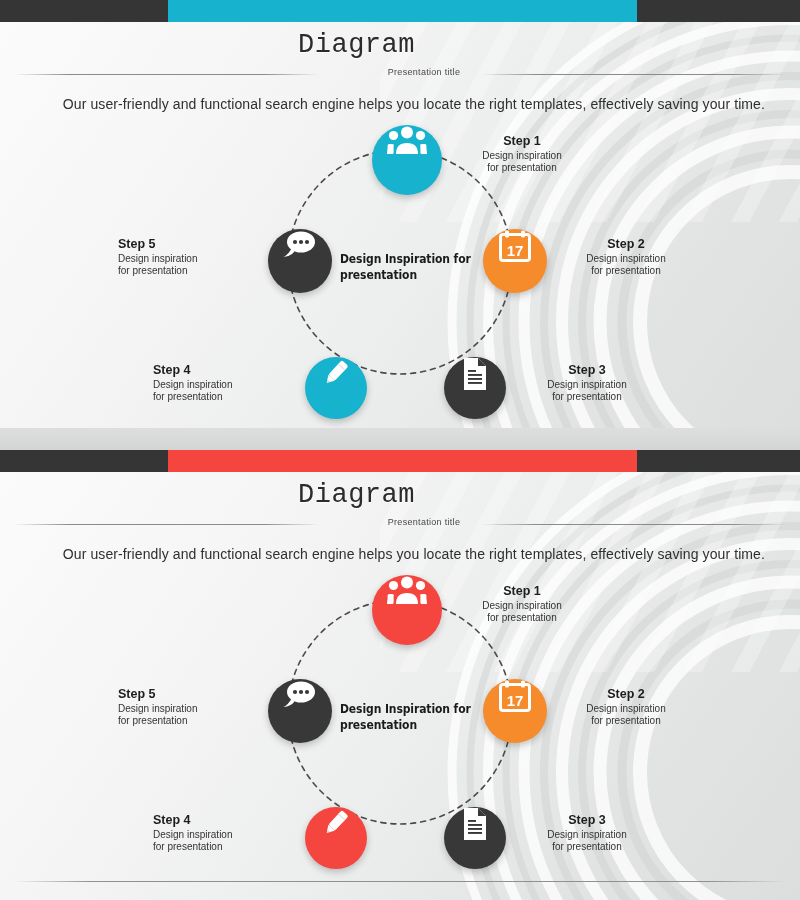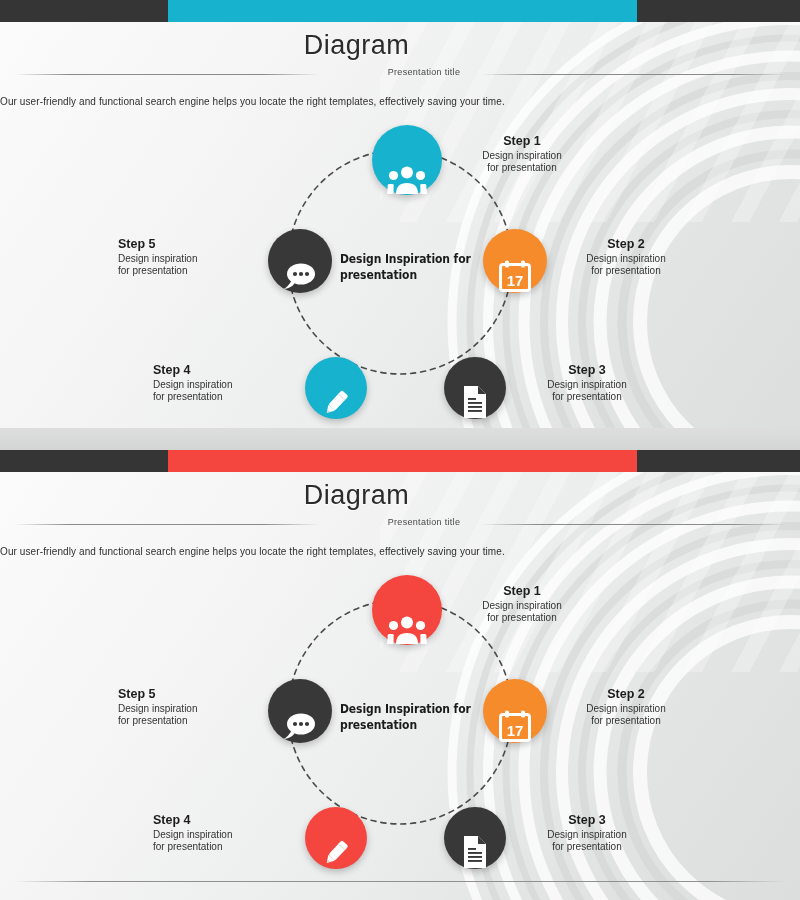--- a/index.html
+++ b/index.html
@@ -84,21 +84,21 @@
     opacity: .5;
     pointer-events: none;
   }
 
   
   .title {
     position: absolute;
     top: 8px; left: 0;
     width: 713px;
     text-align: center;
-    font-family: Liberation Sans, sans-serif;
+    font-family: Liberation Mono, monospace;
     font-size: 27px;
     font-weight: 400;
     letter-spacing: .5px;
     color: #2b2b2b;
     text-shadow: 0 1px 0 rgba(255,255,255,.8);
   }
   .subtitle {
     position: absolute;
     top: 45px; left: 0;
     width: 800px;
@@ -115,22 +115,22 @@
     height: 1px;
     background: linear-gradient(90deg, rgba(130,130,130,0) 0%, #8b8b8b 18%, #8b8b8b 82%, rgba(130,130,130,0) 100%);
   }
   .rule-left  { left: 14px;  width: 305px; }
   .rule-right { left: 481px; width: 305px; }
 
   .lead {
     position: absolute;
     top: 74px; left: 0;
     width: 765px;
-    text-align: left;
-    font-size: 10px;
+    text-align: right;
+    font-size: 14px;
     color: #2f2f2f;
     font-family: "Liberation Sans Narrow", "Liberation Sans", sans-serif;
     letter-spacing: .1px;
   }
 
   
   .foot-rule {
     position: absolute;
     left: 14px;
     bottom: 18px;
@@ -147,21 +147,21 @@
     width: 800px;
     height: 300px;
   }
 
   .dashring { position: absolute; top: 0; left: 0; width: 800px; height: 300px; }
 
   .node {
     position: absolute;
     border-radius: 50%;
     display: flex;
-    align-items: flex-end;
+    align-items: flex-start;
     justify-content: center;
     box-shadow: 0 3px 7px rgba(0,0,0,.22);
   }
   .node svg { display: block; }
 
   .label {
     position: absolute;
     font-family: "Liberation Sans Narrow", "Liberation Sans", sans-serif;
     line-height: 1.22;
     color: #262626;

